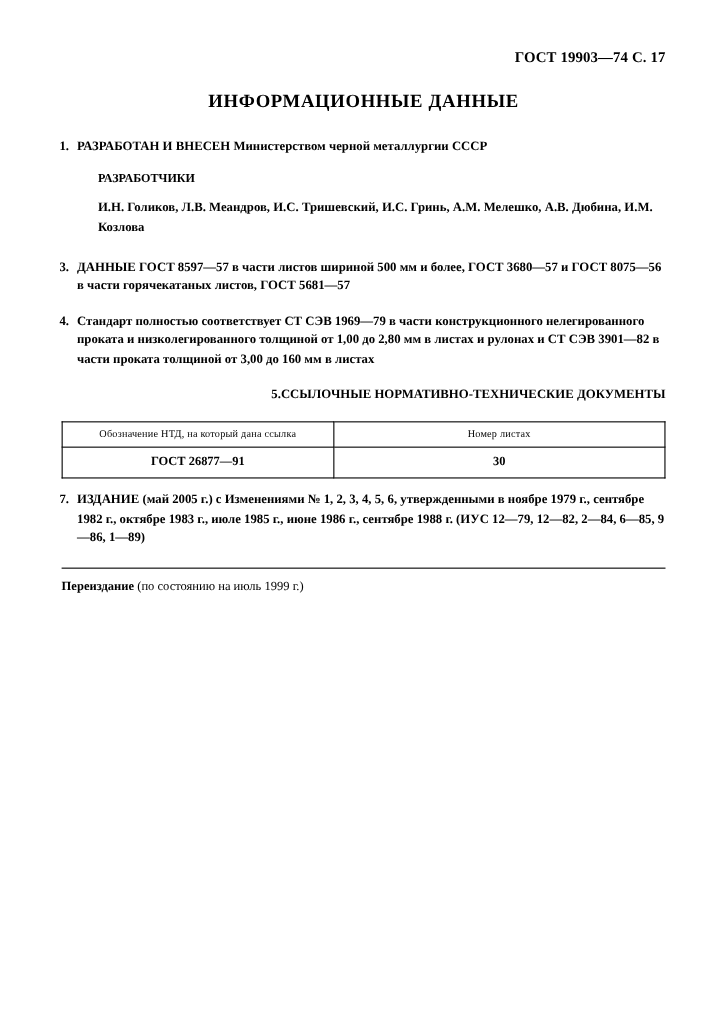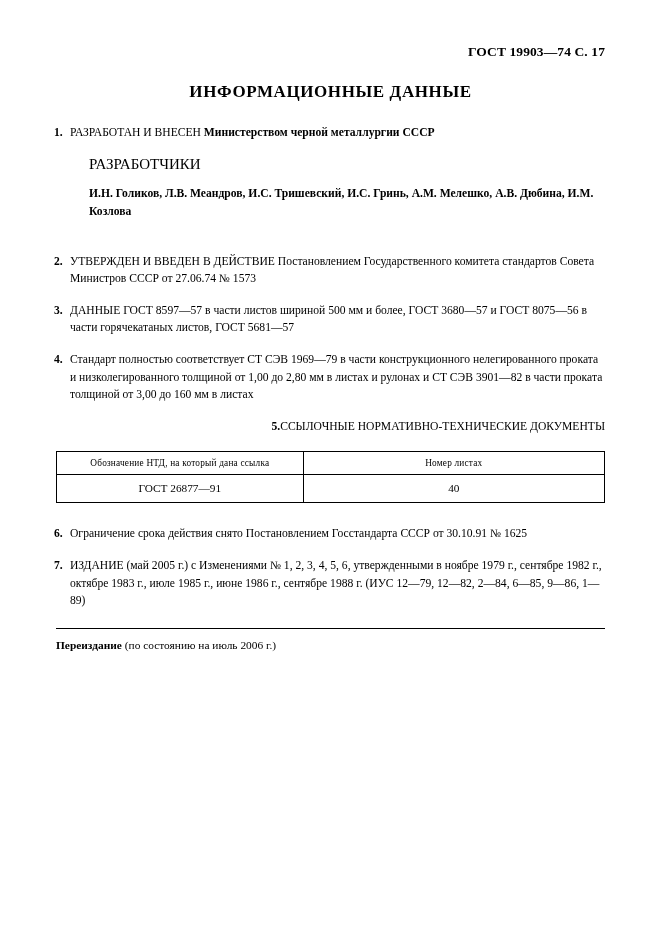--- a/index.html
+++ b/index.html
@@ -43,37 +43,37 @@
     padding-left: 14px;
     text-align: left;
   }
   .item .num {
     display: inline-block;
     width: 16px;
     margin-left: -16px;
     font-weight: bold;
   }
   .bold {
-    font-weight: normal;
+    font-weight: bold;
   }
   .reg {
     font-weight: bold;
   }
   .sub-head {
-    font-size: 15px;
-    font-weight: normal;
+    font-size: 11px;
+    font-weight: bold;
     padding-left: 33px;
     margin-bottom: 12px;
   }
   .developers {
     font-size: 11.6px;
     font-weight: bold;
     padding-left: 33px;
     line-height: 1.55;
-    margin-bottom: 32px;
+    margin-bottom: 18px;
   }
   .item.tight {
     margin-bottom: 16px;
     text-align: right;
   }
   table.refs {
     border-collapse: collapse;
     width: 100%;
     margin: 16px 0 10px 0;
     font-size: 9.8px;
@@ -85,20 +85,21 @@
     font-weight: normal;
   }
   table.refs th {
     font-size: 9.3px;
     letter-spacing: 0.2px;
     padding: 6px 16px;
   }
   table.refs td {
     font-size: 11.3px;
     padding: 7px 4px 8px 4px;
+    font-weight: bold;
   }
   table.refs col.c1 { width: 45%; }
   table.refs col.c2 { width: 55%; }
   .rule {
     border: 0;
     border-top: 1px solid #000000;
     margin: 18px 0 10px 0;
   }
   .reissue {
     font-size: 11.4px;
@@ -119,23 +120,20 @@
 
   <div class="doc-title">ИНФОРМАЦИОННЫЕ ДАННЫЕ</div>
 
   <div class="item">
     <span class="num">1.</span><span class="bold">РАЗРАБОТАН И ВНЕСЕН</span> <span class="reg bold">Министерством черной металлургии СССР</span>
   </div>
 
   <div class="sub-head">РАЗРАБОТЧИКИ</div>
   <div class="developers">И.Н. Голиков, Л.В. Меандров, И.С. Тришевский, И.С. Гринь, А.М. Мелешко, А.В. Дюбина, И.М. Козлова</div>
 
-  <div class="item">
-    <span class="num">2.</span><span class="bold">УТВЕРЖДЕН И ВВЕДЕН В ДЕЙСТВИЕ</span> <span class="bold">Постановлением Государственного комитета стандартов Совета Министров СССР от 27.06.74 № 1573</span>
-  </div>
 
   <div class="item">
     <span class="num">3.</span><span class="bold">ДАННЫЕ</span> <span class="bold">ГОСТ 8597—57 в части листов шириной 500 мм и более, ГОСТ 3680—57 и ГОСТ 8075—56 в части горячекатаных листов, ГОСТ 5681—57</span>
   </div>
 
   <div class="item">
     <span class="num">4.</span><span class="bold">Стандарт полностью соответствует СТ СЭВ 1969—79 в части конструкционного нелегированного проката и низколегированного толщиной от 1,00 до 2,80 мм в листах и рулонах и СТ СЭВ 3901—82 в части проката толщиной от 3,00 до 160 мм в листах</span>
   </div>
 
   <div class="item tight">
@@ -149,33 +147,30 @@
       </colgroup>
     <thead>
       <tr>
         <th>Обозначение НТД, на который дана ссылка</th>
         <th>Номер листах</th>
       </tr>
     </thead>
     <tbody>
       <tr>
         <td>ГОСТ 26877—91</td>
-        <td>40</td>
+        <td>30</td>
       </tr>
     </tbody>
   </table>
 
-  <div class="item" style="margin-top:22px;">
-    <span class="num">6.</span><span class="bold">Ограничение срока действия снято Постановлением Госстандарта СССР от 30.10.91 № 1625</span>
-  </div>
 
   <div class="item">
     <span class="num">7.</span><span class="bold">ИЗДАНИЕ</span> <span class="bold">(май 2005 г.) с Изменениями № 1, 2, 3, 4, 5, 6, утвержденными в ноябре 1979 г., сентябре 1982 г., октябре 1983 г., июле 1985 г., июне 1986 г., сентябре 1988 г. (ИУС 12—79, 12—82, 2—84, 6—85, 9—86, 1—89)</span>
   </div>
 
   <hr class="rule">
 
   <div class="reissue">
     <span class="rtitle">Переиздание</span>
-    <span>(по состоянию на июль 2006 г.)</span>
+    <span>(по состоянию на июль 1999 г.)</span>
   </div>
 
 </div>
 
 </body></html>

